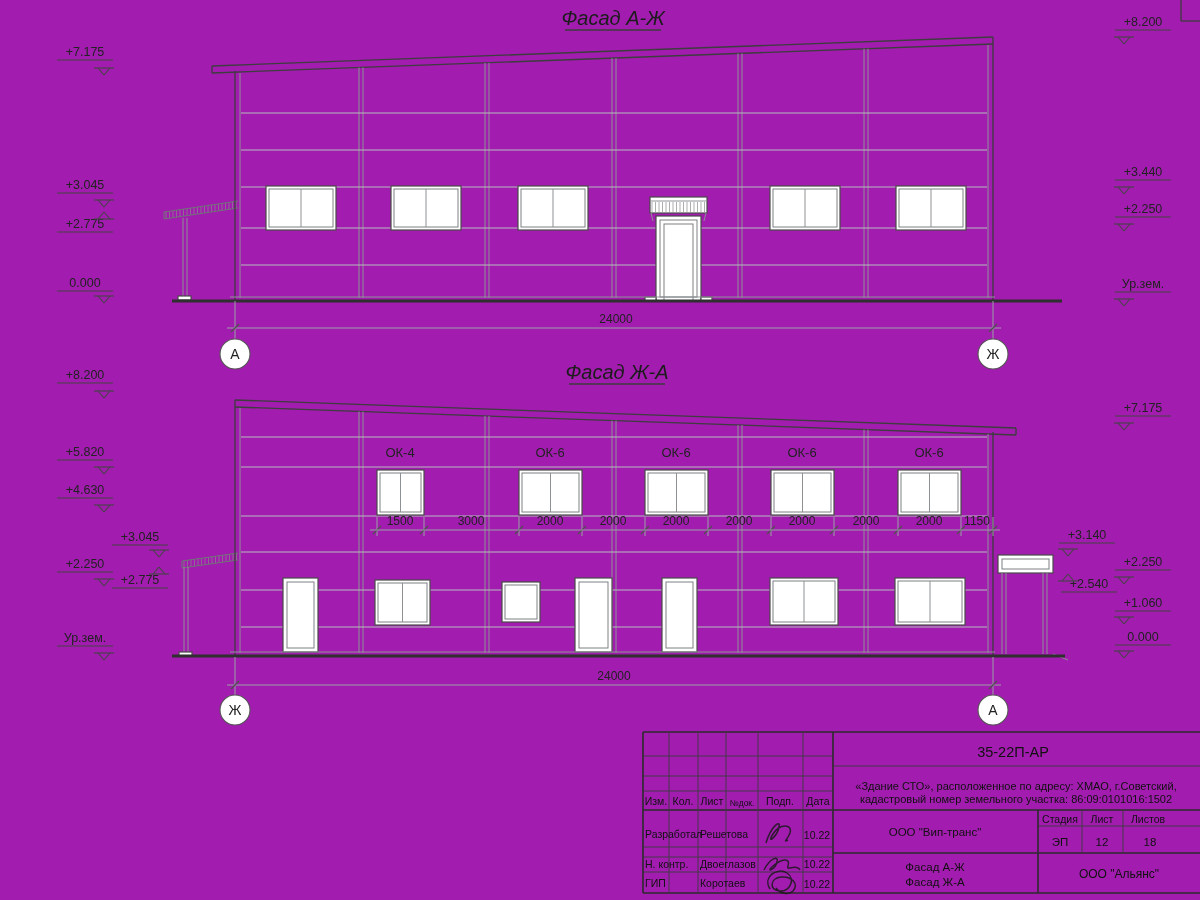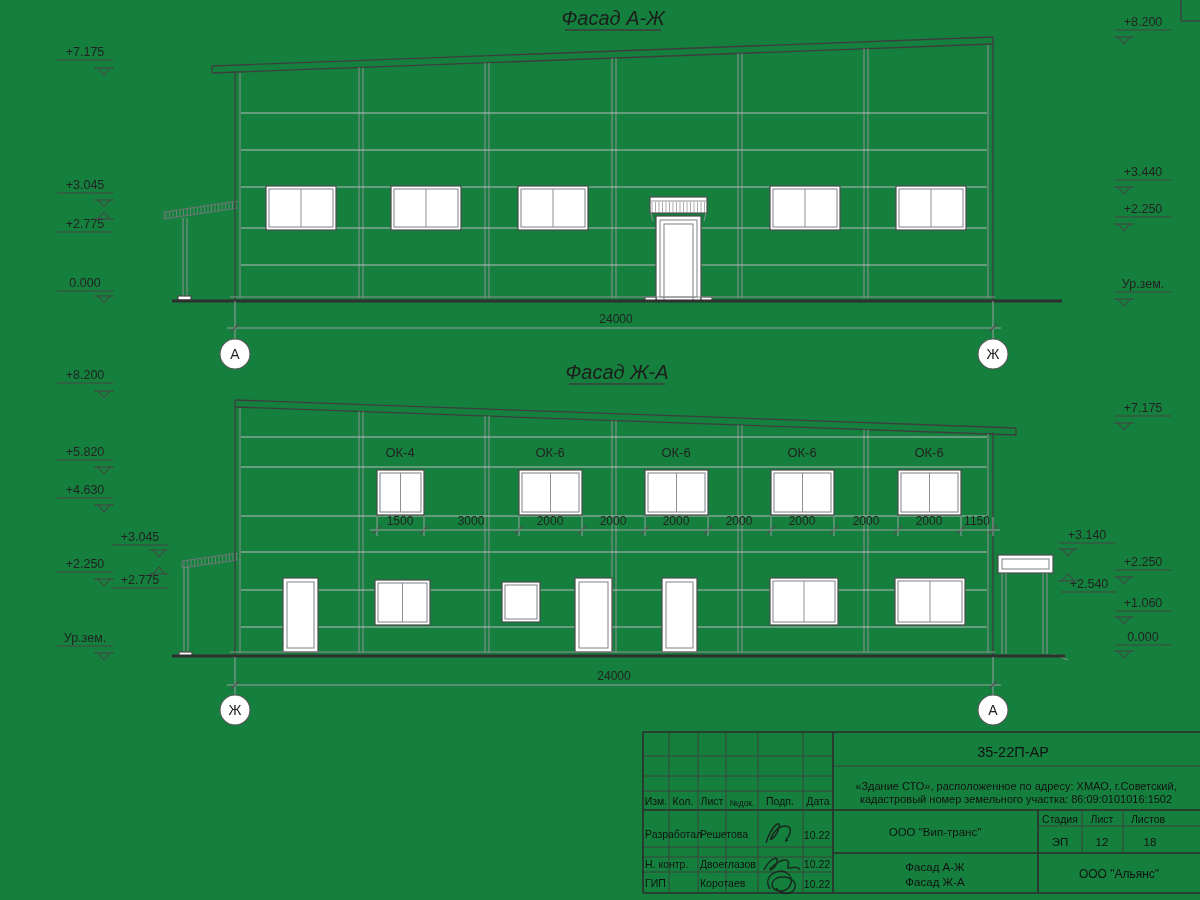--- a/index.html
+++ b/index.html
@@ -1,16 +1,16 @@
 <!DOCTYPE html>
 <html><head>
 <meta charset="utf-8">
 <style>
   html,body{margin:0;padding:0;background:#ffffff;}
-  #wrap{width:1200px;height:900px;position:relative;background:#15803d;overflow:hidden;}
+  #wrap{width:1200px;height:900px;position:relative;background:#a21caf;overflow:hidden;}
   svg{display:block;}
   text{font-family:"Liberation Sans",sans-serif;}
   .ln-main{stroke:#3d3d3d;stroke-width:1.3;fill:none;}
   .ln-med{stroke:#6f7376;stroke-width:1;fill:none;}
   .ln-thin{stroke:#8d9194;stroke-width:1;fill:none;}
   .ln-light{stroke:#b7bbbd;stroke-width:1;fill:none;}
   .ln-ground{stroke:#2f2f2f;stroke-width:3;fill:none;}
   .ln-dim{stroke:#9aa0a3;stroke-width:1;fill:none;}
   .ln-tick{stroke:#4f4f4f;stroke-width:1.2;fill:none;}
   .ln-mark{stroke:#444;stroke-width:1.1;fill:none;}

